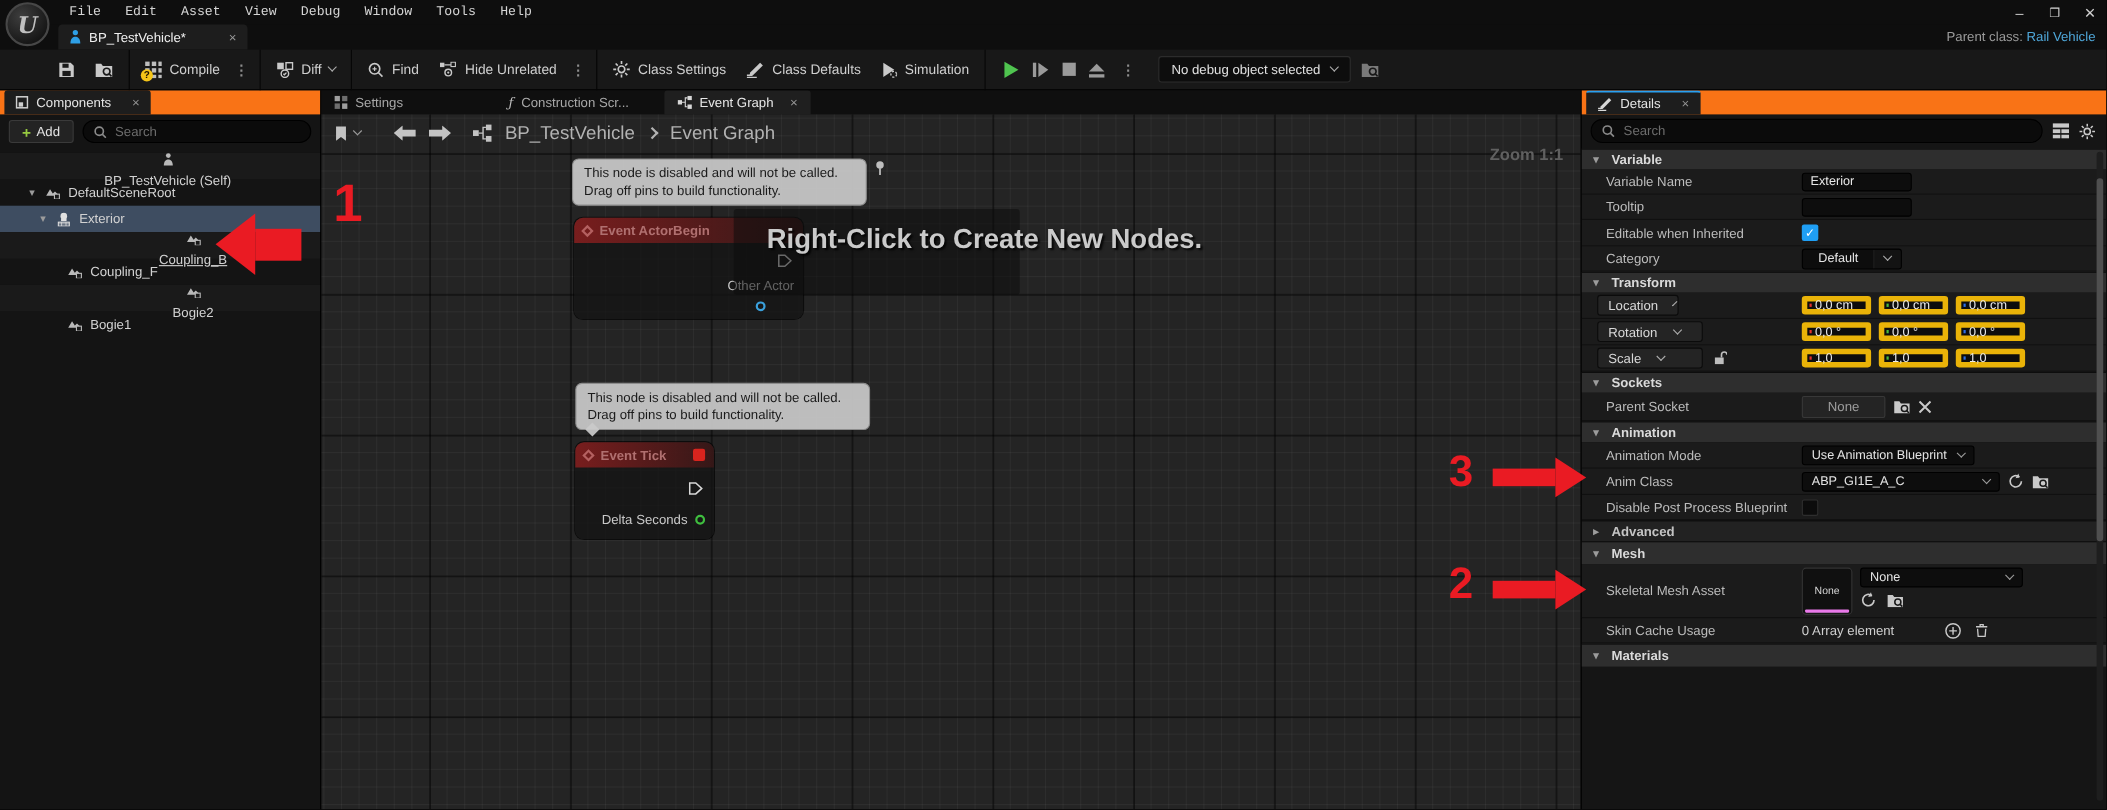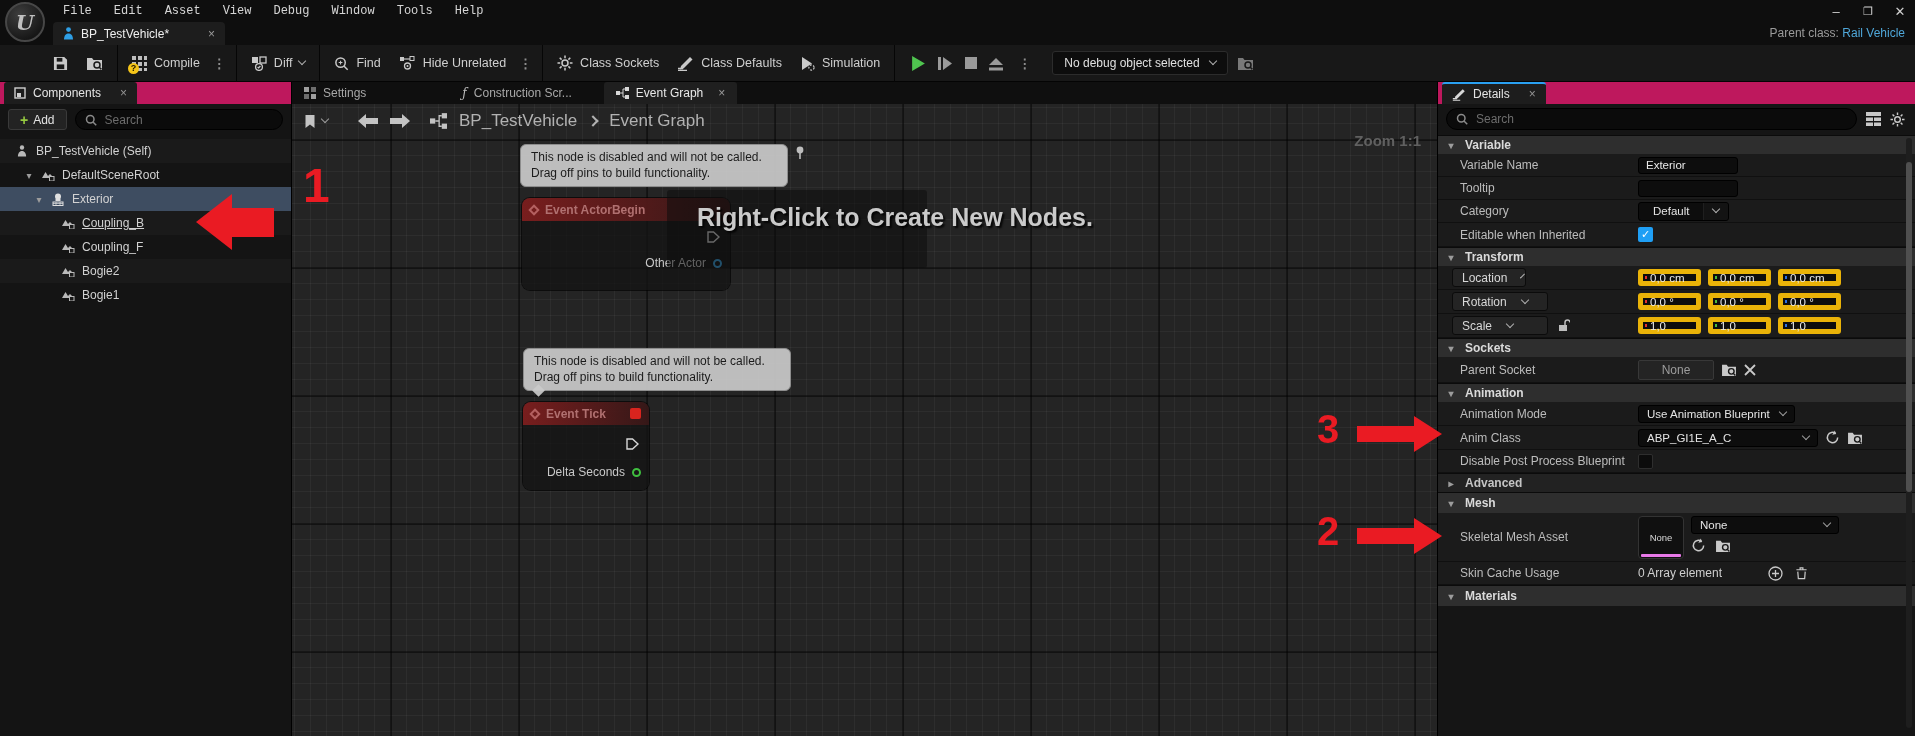--- a/index.html
+++ b/index.html
@@ -34,35 +34,35 @@
      linear-gradient(#bdbdbd,#bdbdbd) 0 6px/4px 4px no-repeat,
      linear-gradient(#bdbdbd,#bdbdbd) 6px 6px/4px 4px no-repeat,
      linear-gradient(#bdbdbd,#bdbdbd) 12px 6px/3px 4px no-repeat,
      linear-gradient(#bdbdbd,#bdbdbd) 6px 12px/4px 3px no-repeat,
      linear-gradient(#bdbdbd,#bdbdbd) 12px 12px/3px 3px no-repeat;}
   .compile-ico .badge{position:absolute;left:-4px;bottom:-3px;width:11px;height:11px;border-radius:50%;background:#f5c518;color:#201600;font-size:9px;font-weight:bold;display:flex;align-items:center;justify-content:center;}
   .play-group{display:flex;align-items:center;gap:10px;margin-left:10px;}
   .debug-dd{background:#0d0d0d;border:1px solid #2c2c2c;border-radius:3px;height:24px;display:flex;align-items:center;padding:0 11px;gap:10px;margin-left:16px;font-size:12px;color:#e0e0e0;}
 
   
-  .panel-tabbar{height:22px;background:#be185d;display:flex;align-items:flex-end;}
+  .panel-tabbar{height:22px;background:#f97316;display:flex;align-items:flex-end;}
   .panel-tab{display:flex;align-items:center;gap:7px;background:#1d1d1d;padding:0 10px;height:22px;font-size:12px;color:#e4e4e4;border-radius:3px 3px 0 0;margin-left:4px;}
   .panel-tab .close{color:#949494;padding-left:12px;font-size:12px;}
 
   
   .left-panel{position:absolute;left:0;top:82px;width:292px;bottom:0;background:#141414;border-right:1px solid #000;z-index:3;}
   .comp-controls{display:flex;gap:8px;padding:5px 8px 4px 8px;align-items:center;}
   .add-btn{display:flex;align-items:center;gap:5px;background:#232323;border:1px solid #3a3a3a;border-radius:3px;height:21px;padding:0 11px;font-size:12px;color:#e3e3e3;}
   .add-btn .plus{color:#96c940;font-weight:bold;font-size:14px;}
   .search-pill{flex:1;height:21px;background:#0b0b0b;border:1px solid #000;border-radius:11px;display:flex;align-items:center;gap:6px;padding:0 9px;}
   .search-pill input{flex:1;background:transparent;border:none;outline:none;color:#cdcdcd;font-size:12px;min-width:0;}
   .search-pill input::placeholder{color:#6d6d6d;}
   .tree{margin-top:5px;font-size:12px;color:#d2d2d2;}
   .tree-row{height:24px;display:flex;align-items:center;gap:6px;}
-  .tree-row.alt{background:#1a1a1a;}
+  .tree-row.alt{background:#1a1a1a;flex-direction:column;}
   .tree-row.sel{background:#3e4d61;}
   .caret{color:#9c9c9c;font-size:10px;width:10px;text-align:center;}
   .ticon{width:16px;display:flex;justify-content:center;}
 
   
   .graph-area{position:absolute;left:292px;top:82px;width:1145px;bottom:0;z-index:1;}
   .graph-tabbar{height:22px;background:#0f0f0f;display:flex;align-items:center;font-size:12px;color:#a8a8a8;}
   .gtab{display:flex;align-items:center;gap:7px;}
   .gtab.active{background:#1f1f1f;height:22px;padding:0 12px;border-radius:3px 3px 0 0;color:#e8e8e8;}
   .canvas{position:absolute;left:0;top:22px;right:0;bottom:0;overflow:hidden;
@@ -217,21 +217,21 @@
     </span>
     <span class="dots">⋮</span>
     <span class="tb-sep"></span>
     <span class="tbtn">
       <svg width="16" height="16" viewBox="0 0 16 16">
           <g stroke="#c9c9c9" stroke-width="1.5" fill="none">
             <circle cx="8" cy="8" r="3"></circle>
             <path d="M8 0.5v2.7M8 12.8v2.7M0.5 8h2.7M12.8 8h2.7M2.7 2.7l1.9 1.9M11.4 11.4l1.9 1.9M13.3 2.7l-1.9 1.9M4.6 11.4l-1.9 1.9"></path>
           </g>
         </svg>
-      <span>Class Sockets</span>
+      <span>Class Settings</span>
     </span>
     <span class="tbtn">
       <svg width="17" height="15" viewBox="0 0 17 15">
           <path d="M4 10l9-9 2.5 2.5-9 9-3.4.9z" fill="#c9c9c9"></path>
           <path d="M1 12.5h5M1 14.5h9" stroke="#c9c9c9" stroke-width="1.4"></path>
         </svg>
       <span>Class Defaults</span>
     </span>
     <span class="tbtn">
       <svg width="15" height="15" viewBox="0 0 15 15">
@@ -437,21 +437,21 @@
       </div>
 
       <div class="node" style="left:230px;top:94px;width:208px;height:92px;">
         <div class="node-header">
           <span class="dmd"></span>
           <span>Event ActorBegin</span>
         </div>
         <svg class="exec-pin" style="top:33px;" width="13" height="12" viewBox="0 0 13 12">
             <path d="M1 1h5.5L12 6 6.5 11H1z" fill="none" stroke="#d8d8d8" stroke-width="1.4"></path>
           </svg>
-        <div class="pin-row" style="bottom:20px;">
+        <div class="pin-row" style="bottom:7px;flex-direction:column;">
           <span>Other Actor</span>
           <span class="ring" style="--c:#3aa0dc;"></span>
         </div>
       </div>
 
       <div class="hint-backer"></div>
       <div class="hint">Right-Click to Create New Nodes.</div>
 
       <div class="note" style="left:231px;top:244px;width:268px;">
         <div>This node is disabled and will not be called.</div>
@@ -521,36 +521,36 @@
         <span class="dval">
             <input class="tinput" value="Exterior" style="">
           </span>
       </div>
       <div class="drow">
         <span class="dlabel">Tooltip</span>
         <span class="dval">
             <input class="tinput" value="" style="">
           </span>
       </div>
+      <div class="drow" style="height:24px;">
+        <span class="dlabel">Editable when Inherited</span>
+        <span class="dval">
+            <span class="cb on">✓</span>
+          </span>
+      </div>
       <div class="drow">
         <span class="dlabel">Category</span>
         <span class="dval">
           <span class="split-dd">
             <span class="val">Default</span>
             <span class="arr">
                 <span class="chv"></span>
               </span>
           </span>
         </span>
-      </div>
-      <div class="drow" style="height:24px;">
-        <span class="dlabel">Editable when Inherited</span>
-        <span class="dval">
-            <span class="cb on">✓</span>
-          </span>
       </div>
 
       <div class="dsec">
           <span class="caret">▾</span>
           <span>Transform</span>
         </div>
       <div class="drow" style="height:24px;">
         <span class="dlabel" style="padding-left:22px;">
             <span class="axis-dd" style="margin-left:-8px;width:74px;">
               <span>Location</span>

